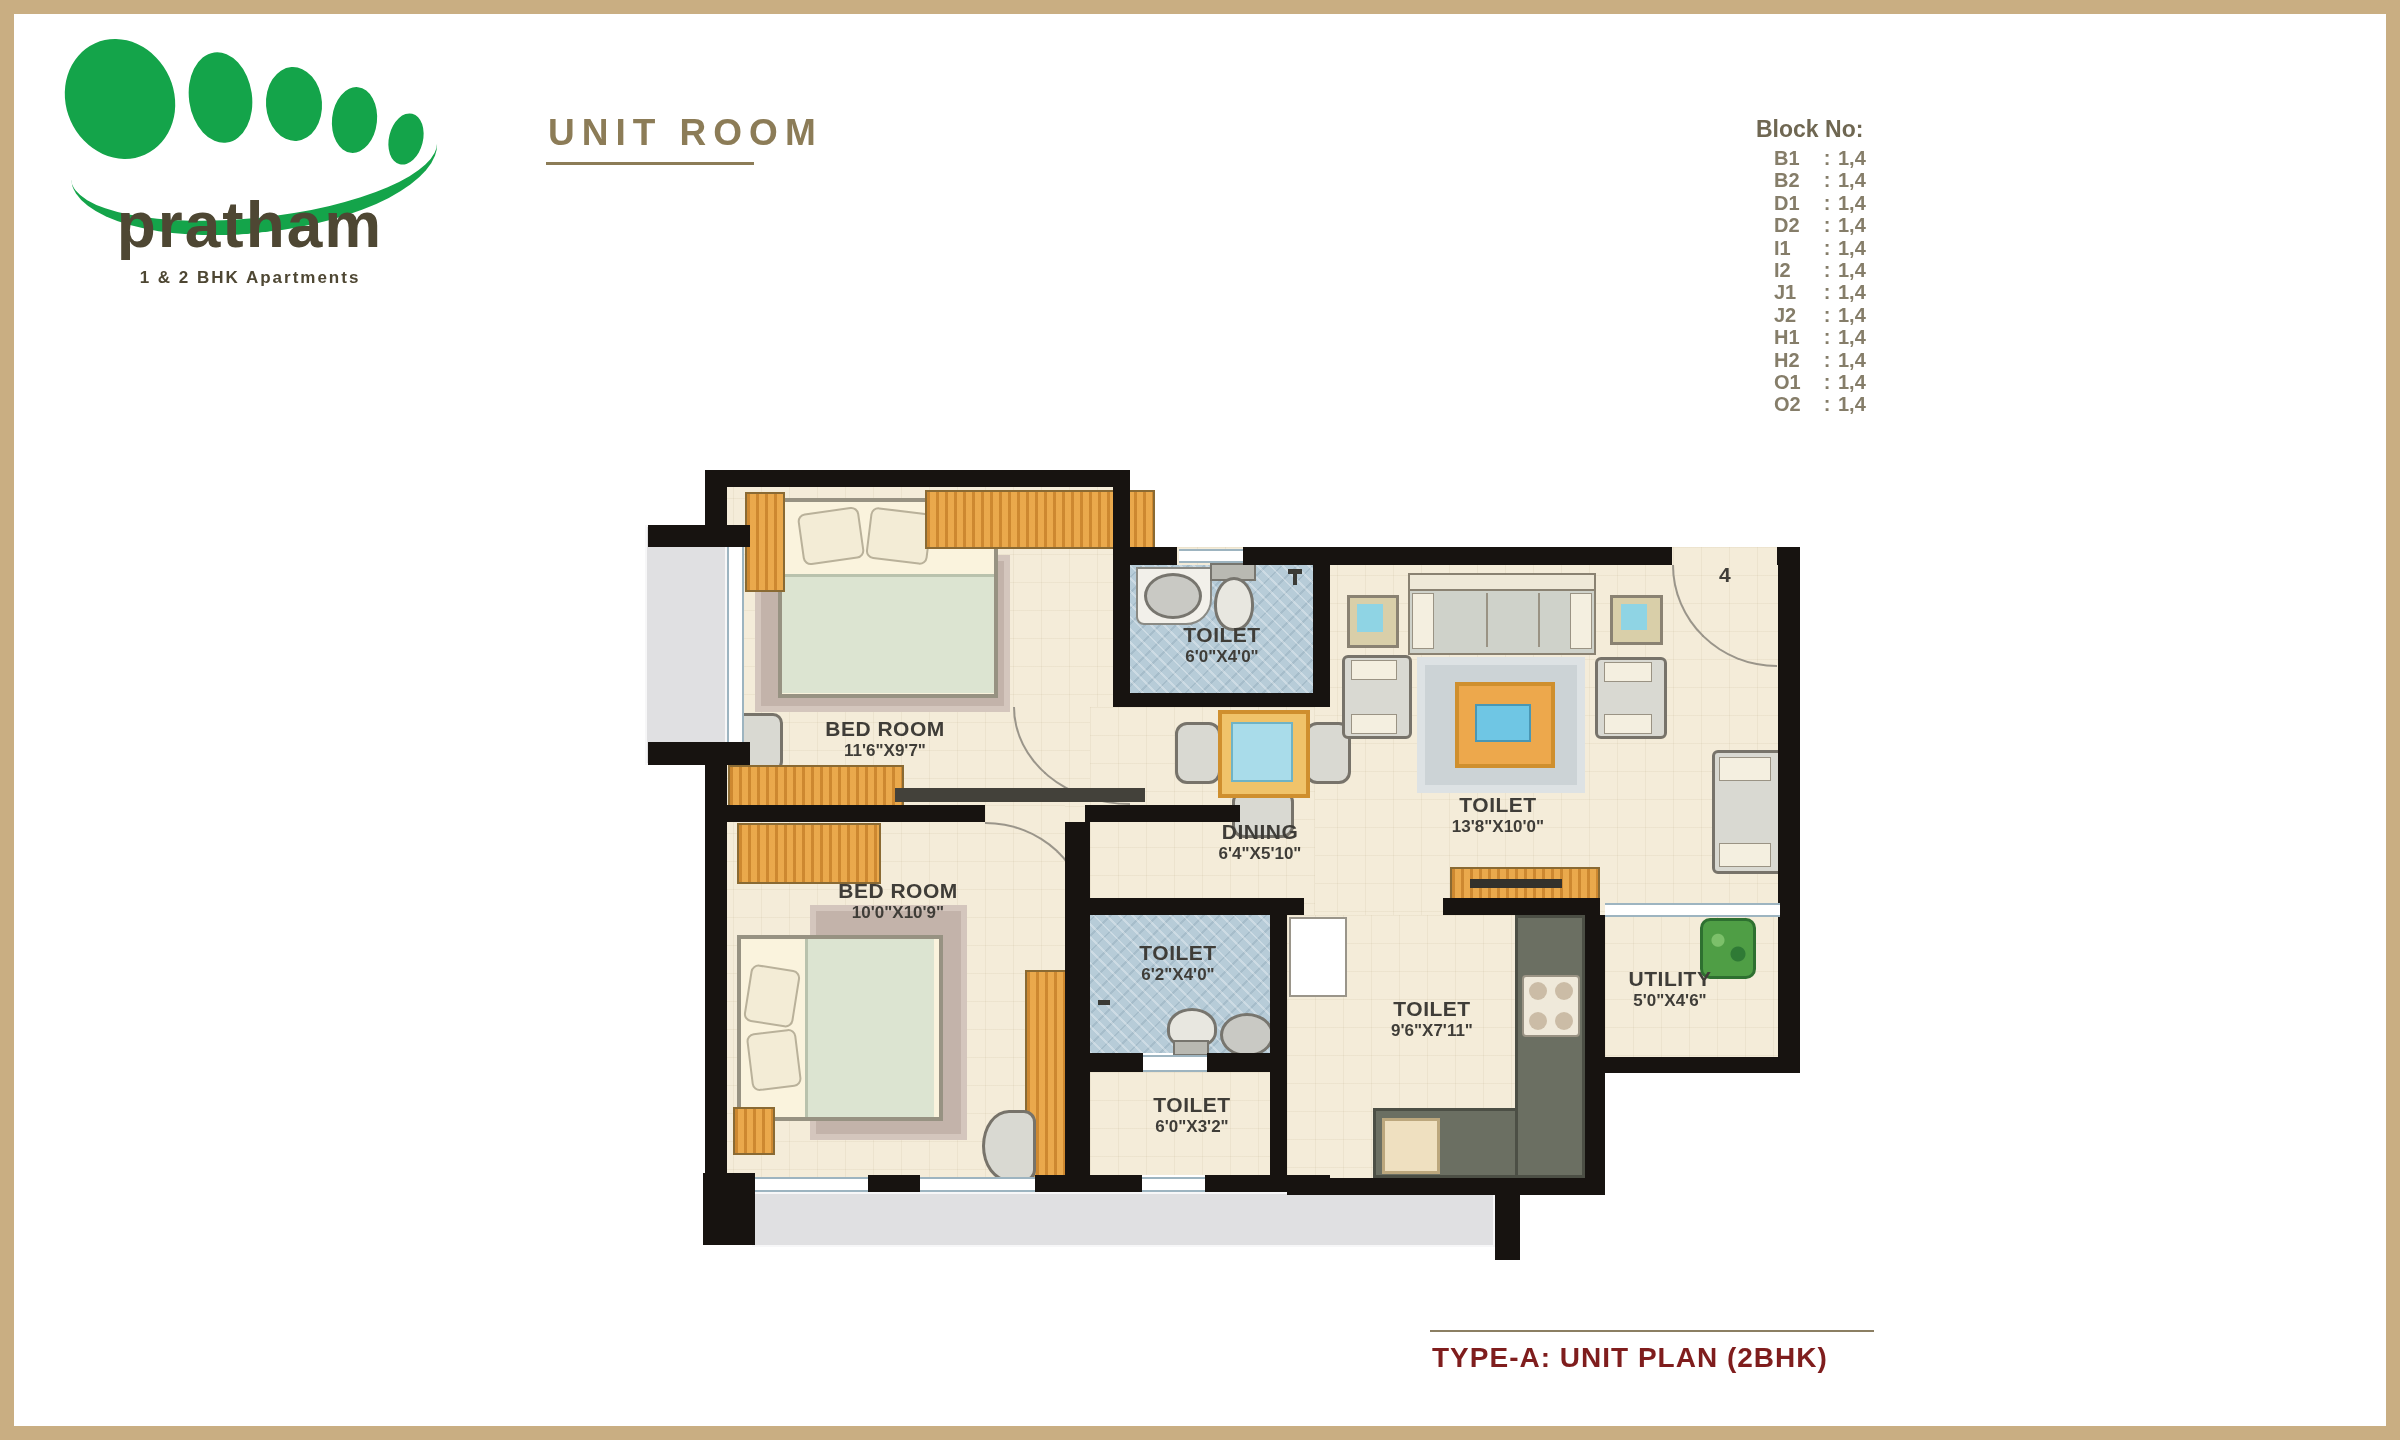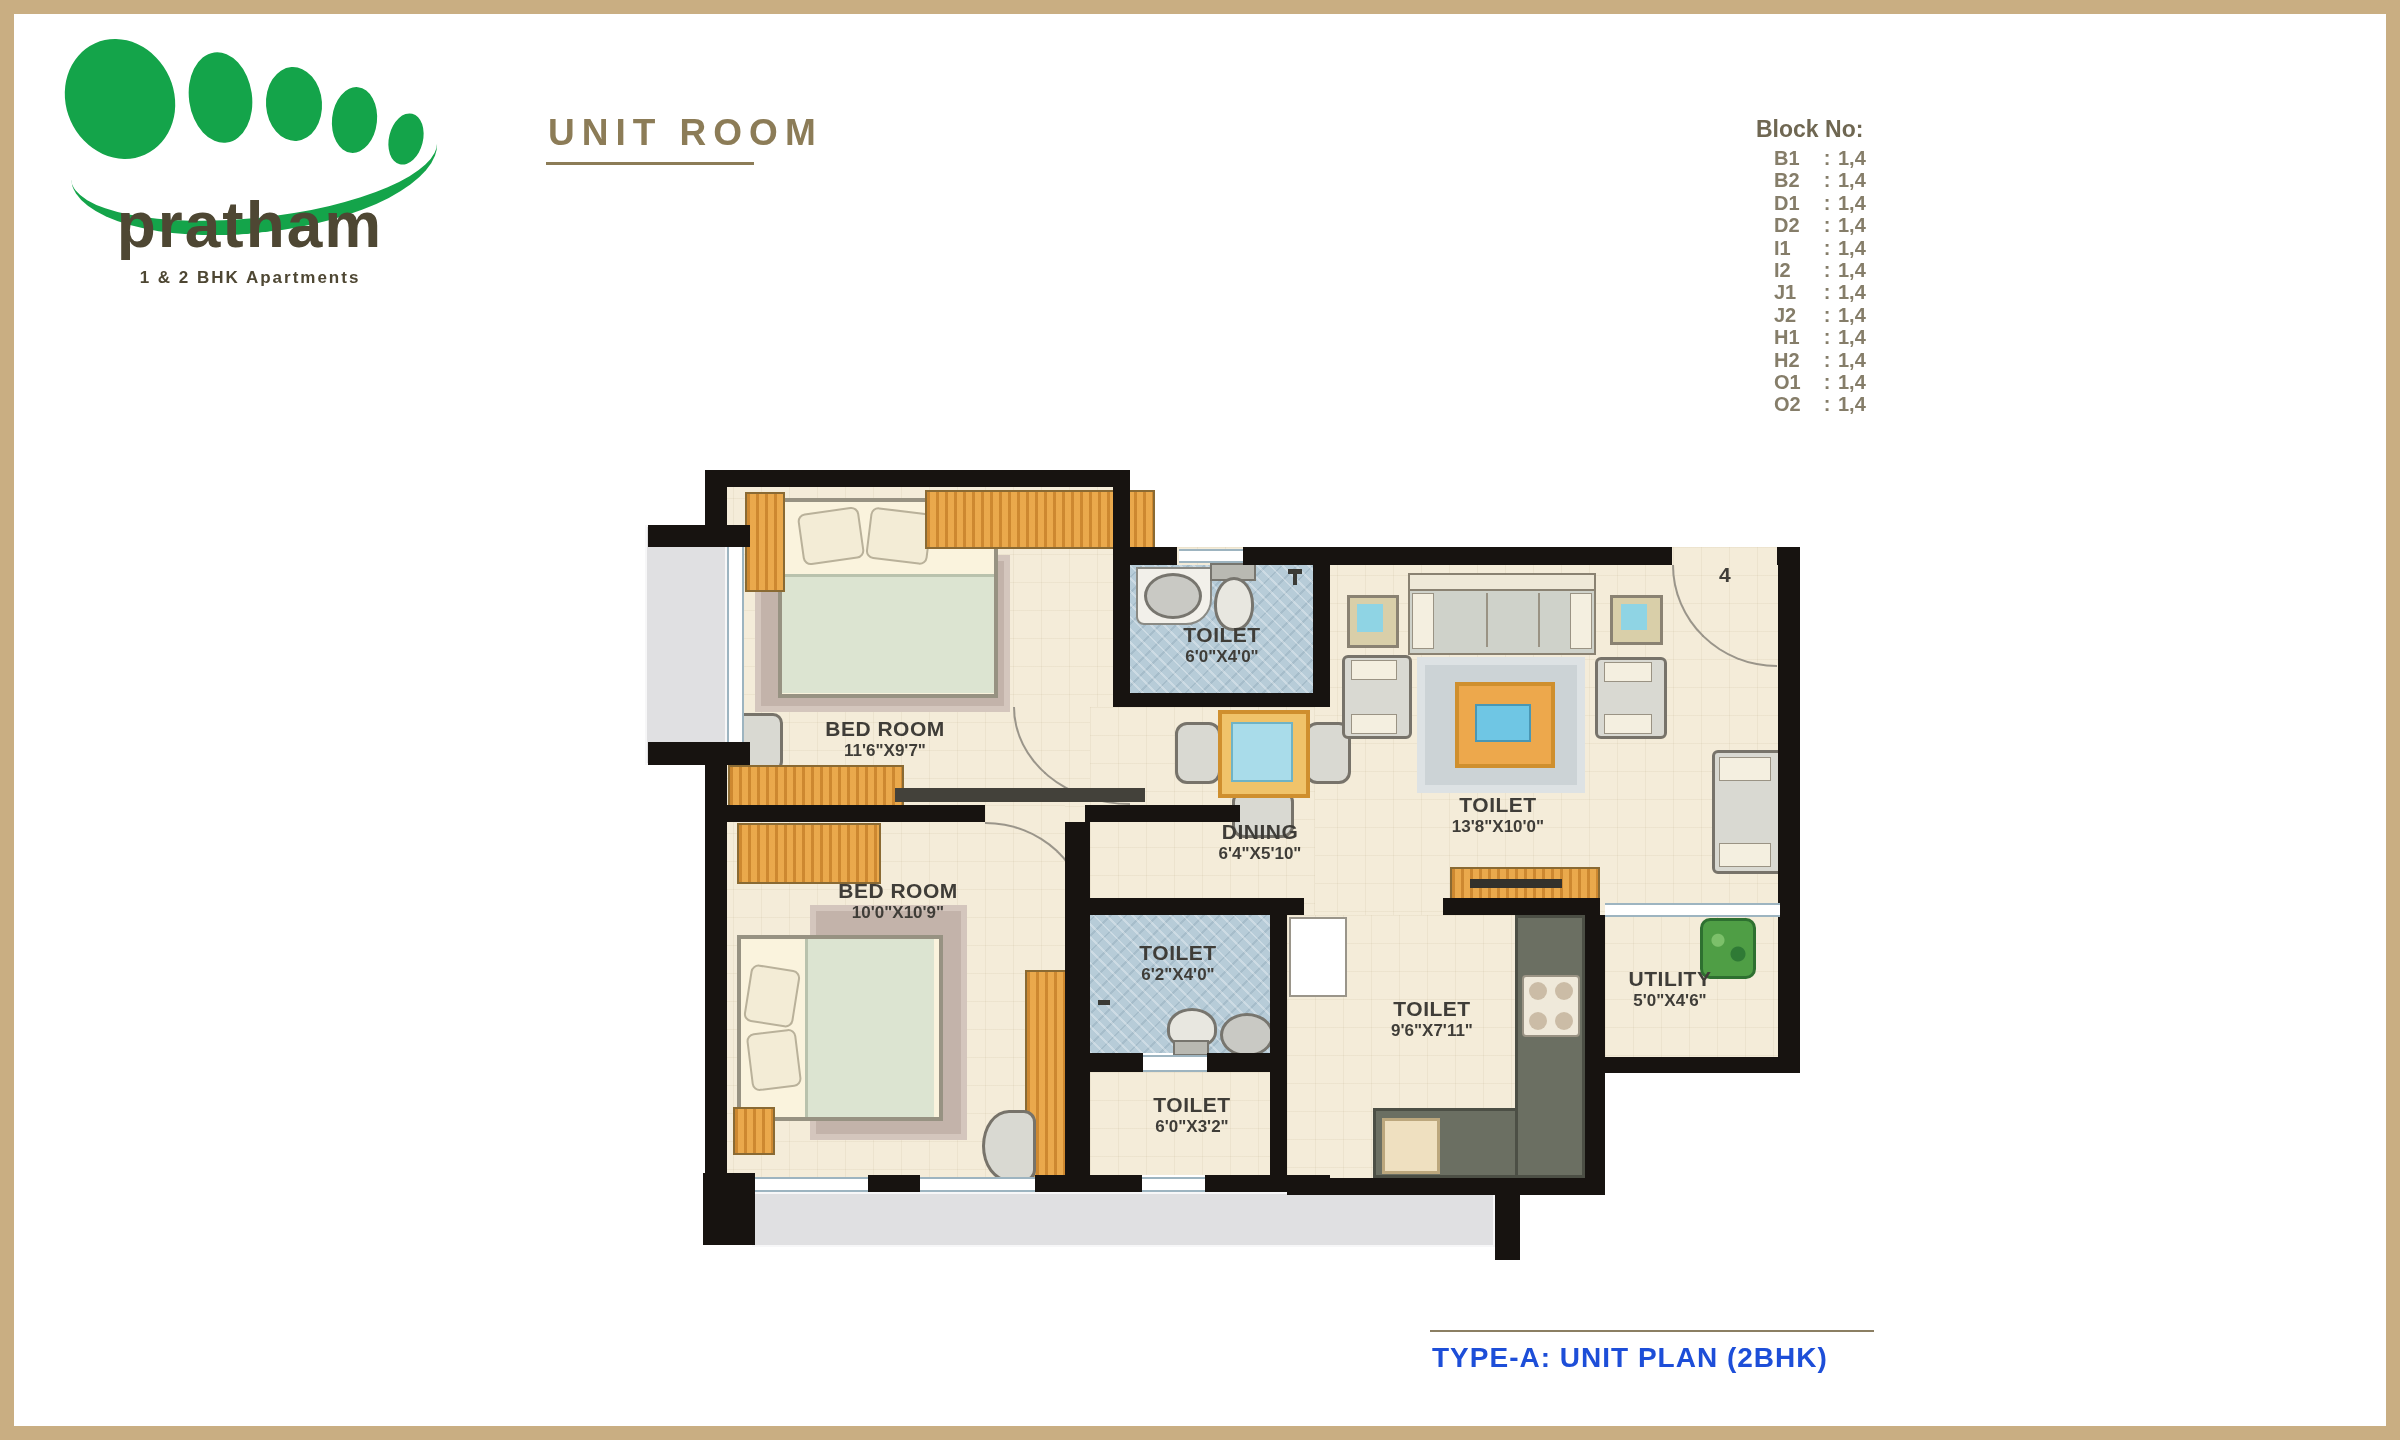--- a/index.html
+++ b/index.html
@@ -26,21 +26,21 @@
   #block-heading{font-size:23px;font-weight:700;color:#6f6752;margin-bottom:4px;}
   .block-row{display:flex;font-size:20px;font-weight:700;line-height:22.4px;padding-left:18px;}
   .block-row .bl{width:42px;}
   .block-row .bs{width:22px;text-align:center;}
 
   
   #footer-line1{position:absolute;left:1432px;top:1288px;font-size:31px;font-weight:700;
     letter-spacing:1px;color:#8b7f63;}
   #footer-underline{position:absolute;left:1430px;top:1330px;width:444px;height:2px;background:#8b7f63;}
   #footer-line2{position:absolute;left:1432px;top:1342px;font-size:28px;font-weight:700;
-    letter-spacing:1px;color:#1d4ed8;}
+    letter-spacing:1px;color:#7f1d1d;}
 
   
   #plan{position:absolute;left:640px;top:455px;width:1180px;height:815px;}
   #plan .floor{position:absolute;background:#f4ecd9;
     background-image:linear-gradient(rgba(170,150,110,.10) 1px,transparent 1px),
                      linear-gradient(90deg,rgba(170,150,110,.10) 1px,transparent 1px);
     background-size:28px 28px;z-index:1;}
   #plan .tilefloor{position:absolute;background:#b7ccd8;
     background-image:repeating-linear-gradient(45deg,rgba(255,255,255,.30) 0 2px,transparent 2px 9px),
                      repeating-linear-gradient(-45deg,rgba(90,120,140,.18) 0 2px,transparent 2px 11px);

